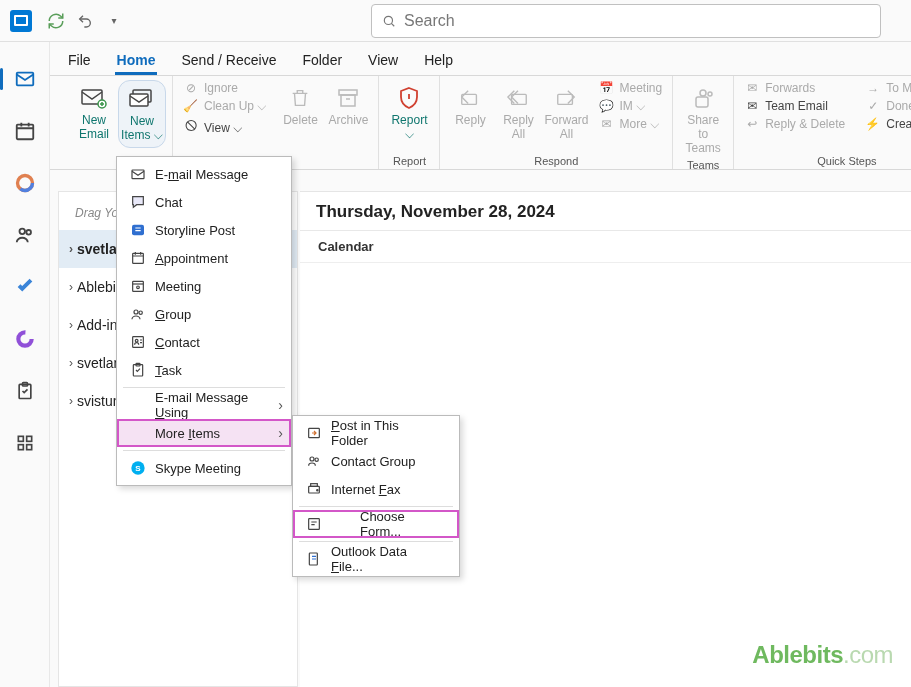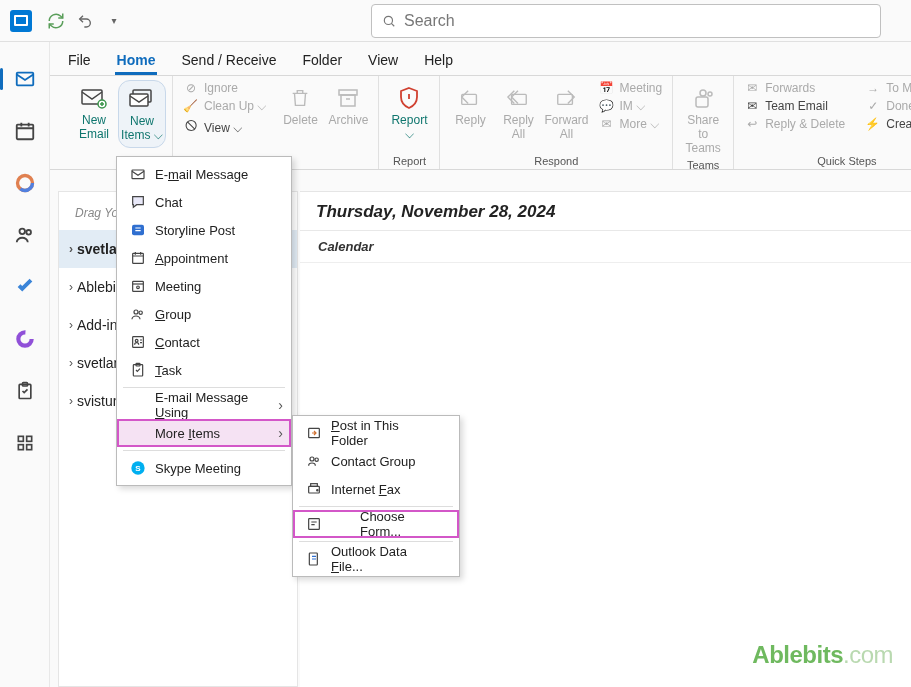--- a/index.html
+++ b/index.html
@@ -40,21 +40,21 @@
   .grey { color:#aaa !important; }
 
   
   .folderpane { position:absolute; left:58px; top:191px; width:240px; bottom:0; border:1px solid #e5e5e5; background:#fff; }
   .drag-hint { font-size:12px; color:#888; font-style:italic; padding:14px 16px 10px; }
   .folder-row { font-size:14px; padding:11px 10px; display:flex; align-items:center; gap:4px; cursor:pointer; color:#222; }
   .folder-row.selected { background:#e2ecf5; font-weight:600; }
   .folder-row .chev { font-size:12px; color:#555; }
 
   
-  .reading { position:absolute; left:300px; right:0; top:191px; bottom:0; background:#fff; border-top:1px solid #e5e5e5;font-style:italic; }
+  .reading { position:absolute; left:300px; right:0; top:191px; bottom:0; background:#fff; border-top:1px solid #e5e5e5; }
   .date-header { font-size:17px; font-weight:700; padding:10px 16px 8px; color:#222; border-bottom:1px solid #e8e8e8; }
   .cal-row { font-size:13px; font-weight:600; padding:8px 18px; border-bottom:1px solid #eee; color:#333; }
 
   
   .menu { position:absolute; background:#fff; border:1px solid #bbb; box-shadow:3px 3px 6px rgba(0,0,0,.15); font-size:13px; padding:3px 0; }
   .menu.main { left:116px; top:156px; width:176px; }
   .menu-item { display:flex; align-items:center; height:28px; padding:0 20px 0 10px; cursor:pointer; color:#222; position:relative; }
   .menu-item .mi-ico { width:22px; display:flex; justify-content:center; color:#444; }
   .menu-item .mi-label { flex:1; padding-left:6px; }
   .menu-item .mi-label u { text-decoration:underline; }

